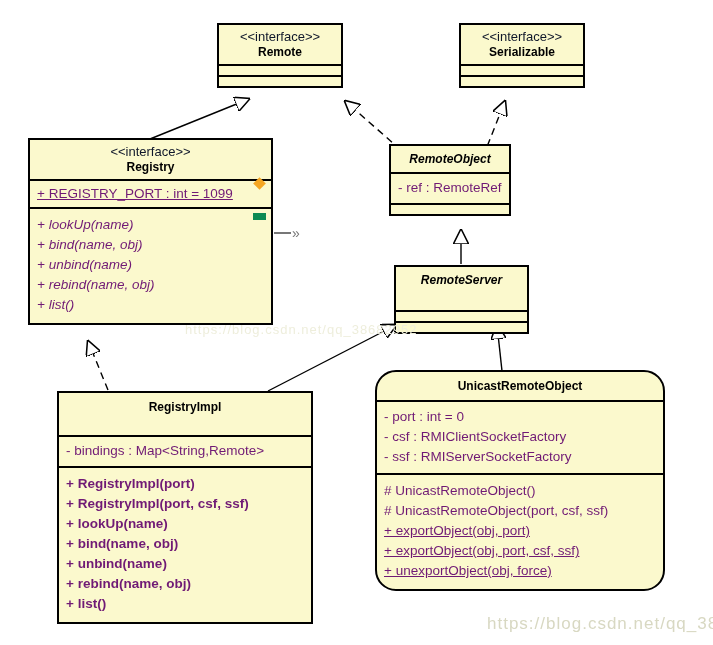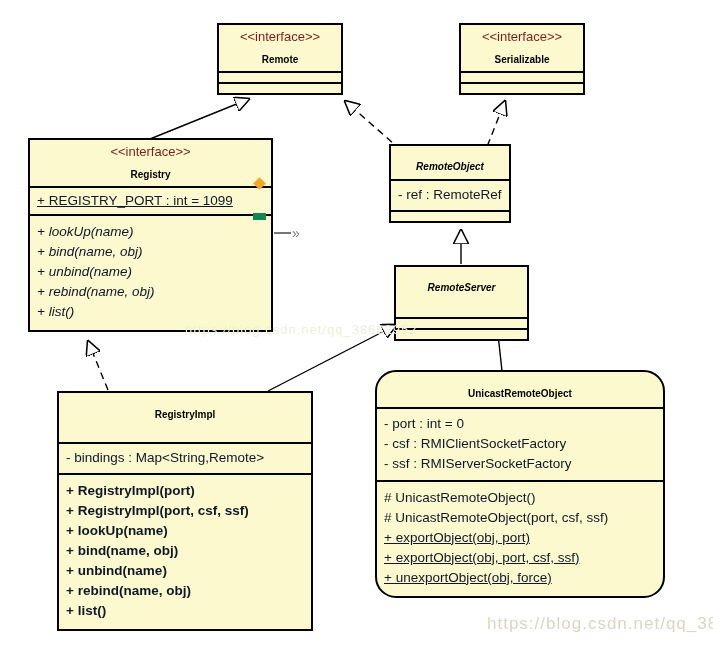--- a/index.html
+++ b/index.html
@@ -36,47 +36,47 @@
     z-index: 5;
   }
   .cls-header {
     box-sizing: border-box;
     text-align: center;
     padding: 4px 6px 5px 6px;
     line-height: 1.18;
   }
   .stereotype {
     font-size: 13px;
-    color: #7f1d1d;
+    color: #0f172a;
     display: block;
     font-weight: normal;
   }
   .cls-name {
-    font-size: 10px;
+    font-size: 12px;
     font-weight: bold;
     display: block;
-    margin-top: 10px;
+    margin-top: 1px;
   }
   .cls-name.abstract {
     font-style: italic;
   }
   .compartment {
     box-sizing: border-box;
     border-top: 2px solid #000;
     padding: 5px 7px 6px 7px;
   }
   .compartment.empty {
     height: 11px;
     padding: 0;
   }
   .member {
     font-size: 13.5px;
     line-height: 20px;
     white-space: nowrap;
-    color: #0f172a;
+    color: #701a75;
   }
   .member.italic { font-style: italic; }
   .member.static  { text-decoration: underline; }
 
   
   .diamond-marker {
     position: absolute;
     width: 9px;
     height: 9px;
     background: #f5a623;

